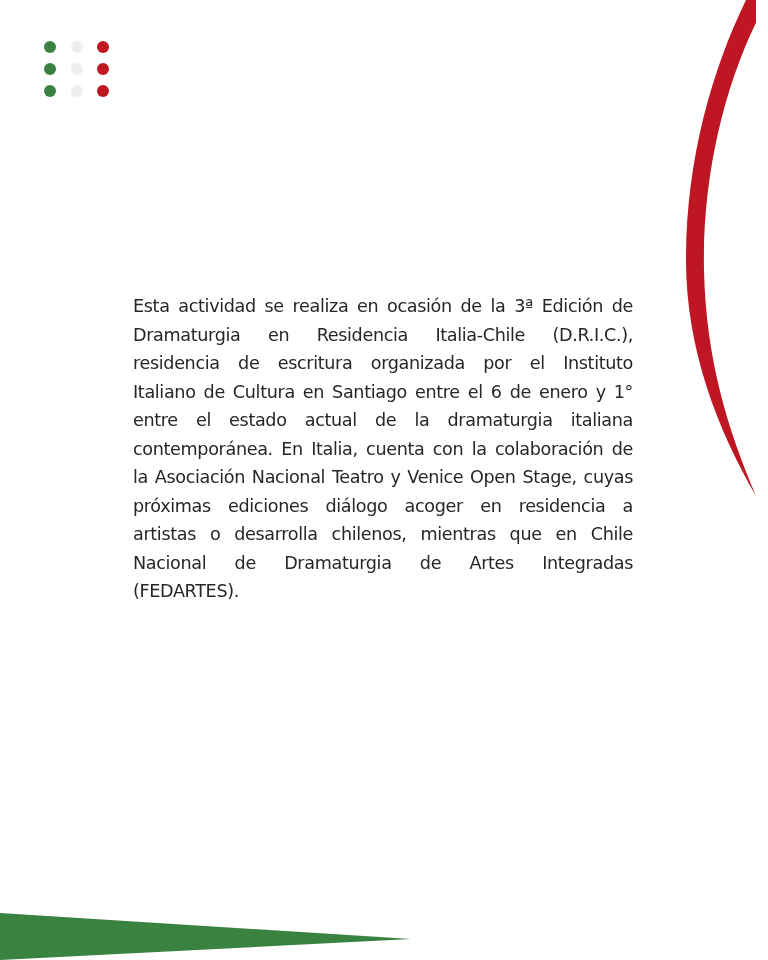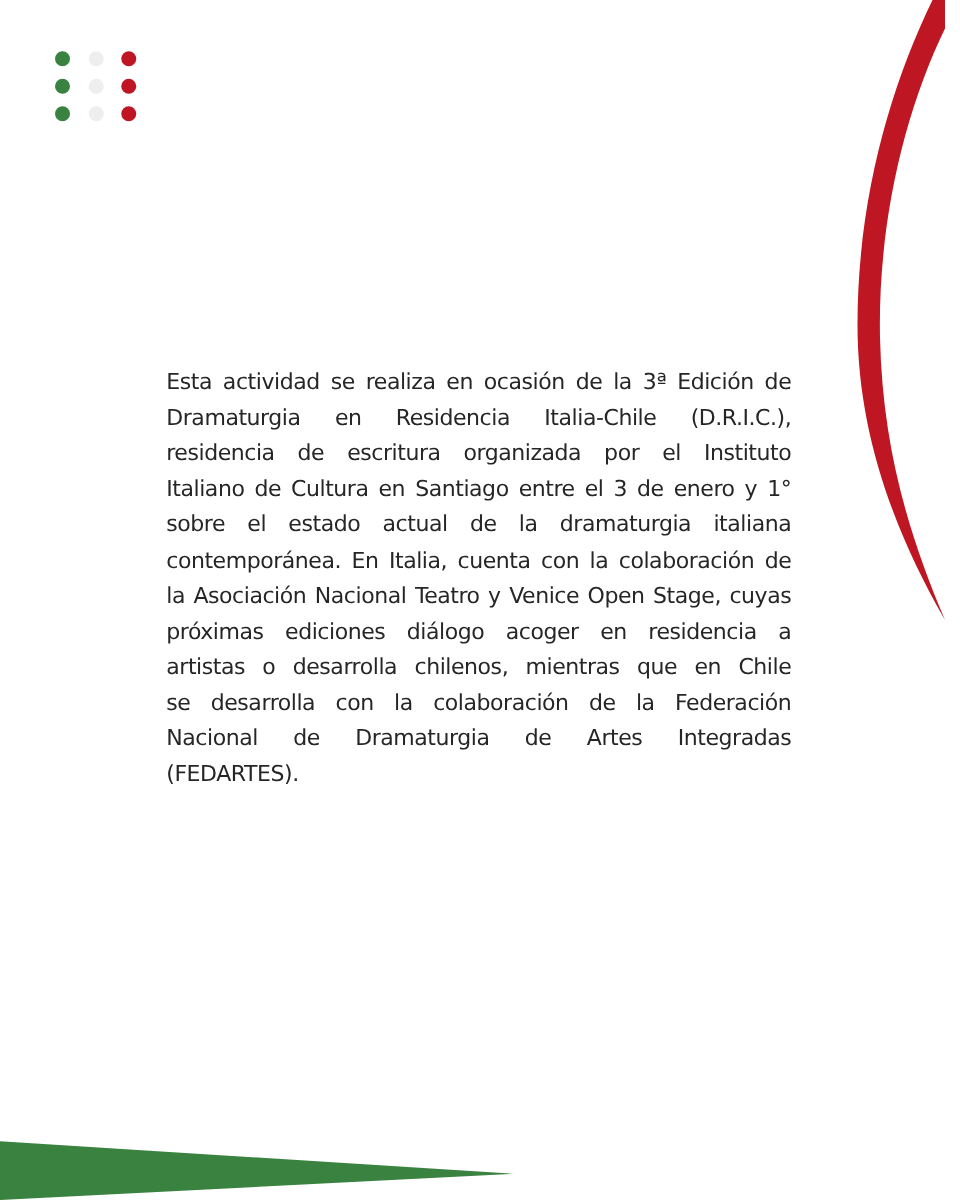--- a/index.html
+++ b/index.html
@@ -86,24 +86,23 @@
              C 706 360, 728 430, 756 496
              C 718 430, 686 350, 686 260
              C 686 160, 712 70, 746 0 Z" fill="#be1622"></path>
     <path d="M 0 913 L 411 939 L 0 960 Z" fill="#3a8240"></path>
   </svg>
 
   <p class="body-text">
     <span class="line">Esta actividad se realiza en ocasión de la 3ª Edición de</span>
     <span class="line">Dramaturgia en Residencia Italia-Chile (D.R.I.C.),</span>
     <span class="line">residencia de escritura organizada por el Instituto</span>
-    <span class="line">Italiano de Cultura en Santiago entre el 3 de enero y 1°</span>
-    <span class="line">sobre el estado actual de la dramaturgia italiana</span>
+    <span class="line">Italiano de Cultura en Santiago entre el 6 de enero y 1°</span>
+    <span class="line">entre el estado actual de la dramaturgia italiana</span>
     <span class="line">contemporánea.  En Italia, cuenta con la colaboración de</span>
     <span class="line">la Asociación Nacional Teatro y Venice Open Stage, cuyas</span>
     <span class="line">próximas ediciones diálogo acoger en residencia a</span>
     <span class="line">artistas o desarrolla chilenos, mientras que en Chile</span>
-    <span class="line">se desarrolla con la colaboración de la  Federación</span>
     <span class="line">Nacional de Dramaturgia de Artes Integradas</span>
     <span class="line last">(FEDARTES).</span>
   </p>
 
 </div>
 
 </body></html>

